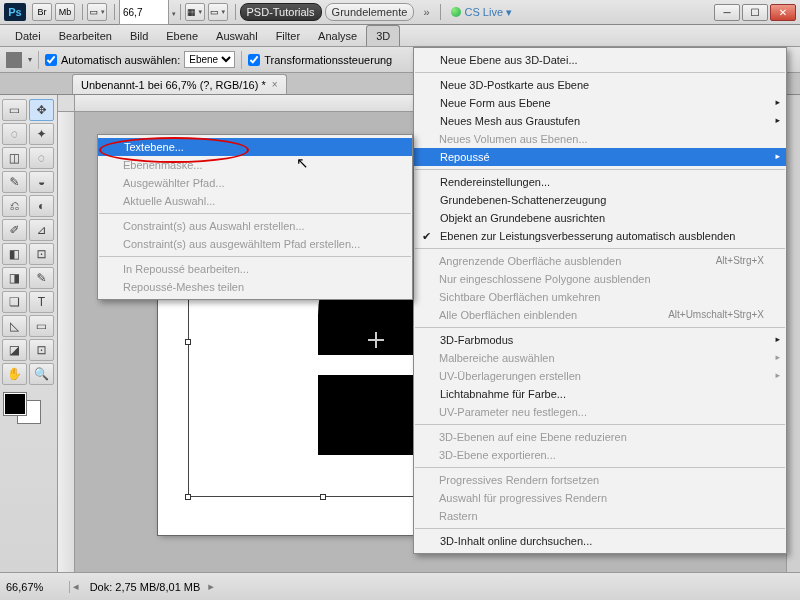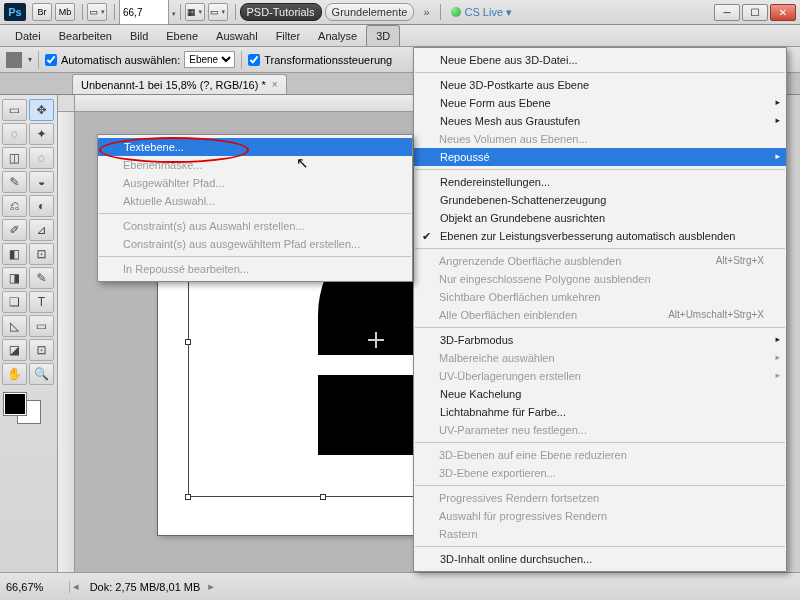--- a/index.html
+++ b/index.html
@@ -140,21 +140,21 @@
   <div style="width:1px;height:18px;background:#aaa;"></div>
   <label>
     <input type="checkbox" checked="" style="">
     <span>Transformationssteuerung</span>
   </label>
 </div>
 
 <div class="doctab-row">
   <div class="gutter"></div>
   <div class="doctab">
-    <span>Unbenannt-1 bei 15,8% (?, RGB/16) *</span>
+    <span>Unbenannt-1 bei 66,7% (?, RGB/16) *</span>
     <span class="x">×</span>
   </div>
 </div>
 
 <div class="work">
   <div class="toolbox" id="toolbox">
       <div class="trow">
         <div class="tcell">▭</div>
         <div class="tcell sel">✥</div>
       </div>
@@ -290,23 +290,20 @@
     <div class="mi sub">
       <span>3D-Farbmodus</span>
     </div>
     <div class="mi disabled sub">
       <span>Malbereiche auswählen</span>
     </div>
     <div class="mi disabled sub">
       <span>UV-Überlagerungen erstellen</span>
     </div>
     <div class="mi">
-      <span>Neue Kachelung</span>
-    </div>
-    <div class="mi">
       <span>Lichtabnahme für Farbe...</span>
     </div>
     <div class="mi disabled">
       <span>UV-Parameter neu festlegen...</span>
     </div>
     <hr>
     <div class="mi disabled">
       <span>3D-Ebenen auf eine Ebene reduzieren</span>
     </div>
     <div class="mi disabled">
@@ -345,16 +342,19 @@
     <div class="mi disabled">
       <span>Constraint(s) aus Auswahl erstellen...</span>
     </div>
     <div class="mi disabled">
       <span>Constraint(s) aus ausgewähltem Pfad erstellen...</span>
     </div>
     <hr>
     <div class="mi disabled">
       <span>In Repoussé bearbeiten...</span>
     </div>
+    <div class="mi disabled">
+      <span>Repoussé-Meshes teilen</span>
+    </div>
   </div>
 
 <div class="ellipse-mark"></div>
 <div class="cursor">↖</div>
 
 </body></html>

